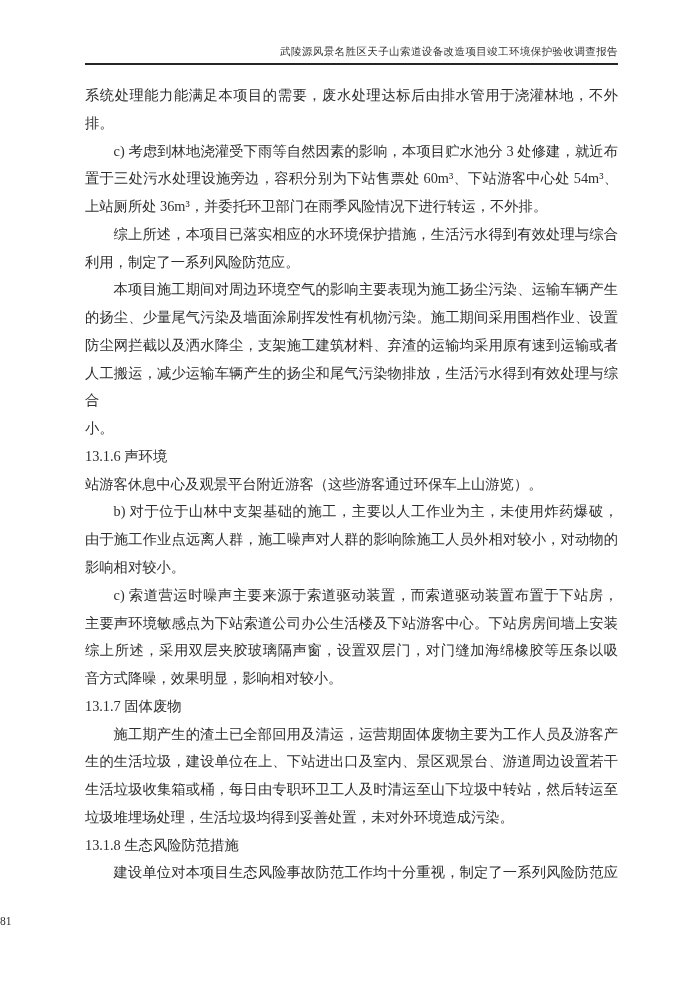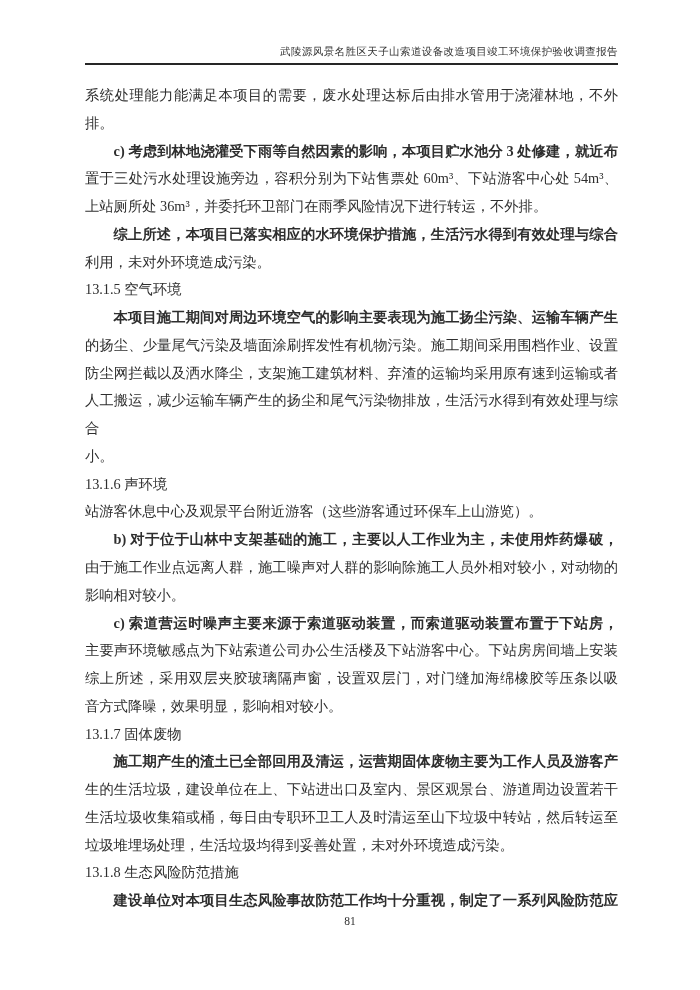--- a/index.html
+++ b/index.html
@@ -18,44 +18,43 @@
   .rule{
     position:absolute;top:63px;left:85px;width:533px;height:2px;
     background:#262626;
   }
   .content{
     position:absolute;top:82px;left:85px;width:533px;
     font-size:14.3px;line-height:27.76px;
   }
   .ln{min-height:27.76px;}
   .j{text-align:justify;text-align-last:justify;}
-  .ind{text-indent:2em;font-weight:bold;}
+  .ind{text-indent:2em;}
   .hd{text-align:left;}
   .footer{
     position:absolute;top:915px;left:0;width:700px;
-    text-align:center;font-size:11.5px;color:#2e2e2e;
+    font-size:11.5px;color:#2e2e2e;
   }
 </style>
 </head>
 <body>
 
 <div class="page">
 
   <div class="hdr">武陵源风景名胜区天子山索道设备改造项目竣工环境保护验收调查报告</div>
   <div class="rule"></div>
 
   <div class="content">
     <div class="ln j">系统处理能力能满足本项目的需要，废水处理达标后由排水管用于浇灌林地，不外</div>
     <div class="ln">排。</div>
     <div class="ln j ind">c) 考虑到林地浇灌受下雨等自然因素的影响，本项目贮水池分 3 处修建，就近布</div>
     <div class="ln j">置于三处污水处理设施旁边，容积分别为下站售票处 60m³、下站游客中心处 54m³、</div>
     <div class="ln">上站厕所处 36m³，并委托环卫部门在雨季风险情况下进行转运，不外排。</div>
     <div class="ln j ind">综上所述，本项目已落实相应的水环境保护措施，生活污水得到有效处理与综合</div>
-    <div class="ln">利用，未对外环境造成污染。</div>
-    <div class="ln hd">13.1.5 空气环境</div>
+    <div class="ln">利用，制定了一系列风险防范应。</div>
     <div class="ln j ind">本项目施工期间对周边环境空气的影响主要表现为施工扬尘污染、运输车辆产生</div>
     <div class="ln j">的扬尘、少量尾气污染及墙面涂刷挥发性有机物污染。施工期间采用围档作业、设置</div>
     <div class="ln j">防尘网拦截以及洒水降尘，支架施工建筑材料、弃渣的运输均采用原有速到运输或者</div>
     <div class="ln j">人工搬运，减少运输车辆产生的扬尘和尾气污染物排放，生活污水得到有效处理与综合</div>
     <div class="ln">小。</div>
     <div class="ln hd">13.1.6 声环境</div>
     <div class="ln">站游客休息中心及观景平台附近游客（这些游客通过环保车上山游览）。</div>
     <div class="ln j ind">b) 对于位于山林中支架基础的施工，主要以人工作业为主，未使用炸药爆破，</div>
     <div class="ln j">由于施工作业点远离人群，施工噪声对人群的影响除施工人员外相对较小，对动物的</div>
     <div class="ln">影响相对较小。</div>

